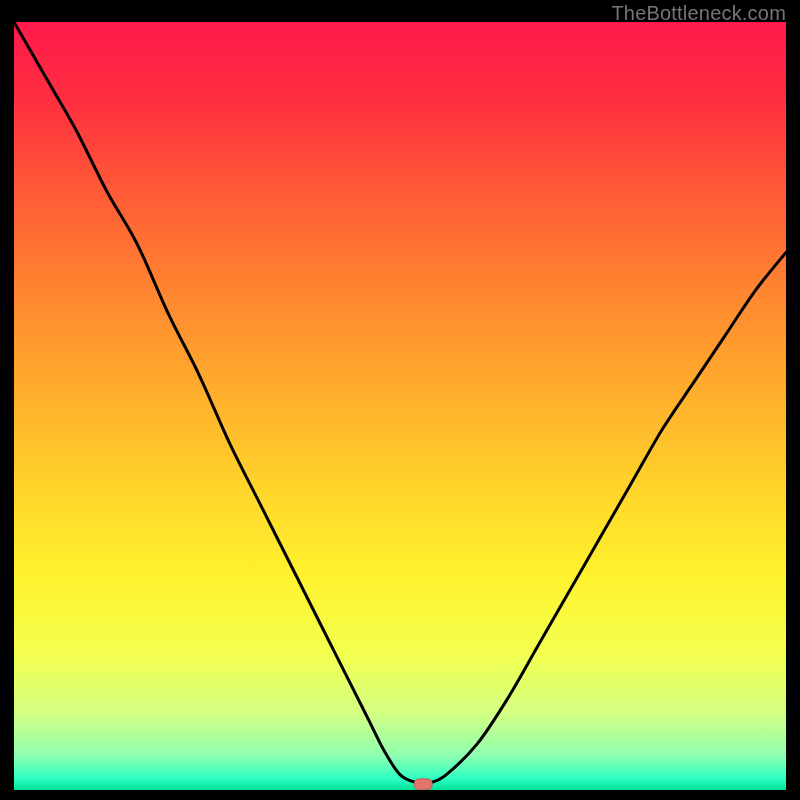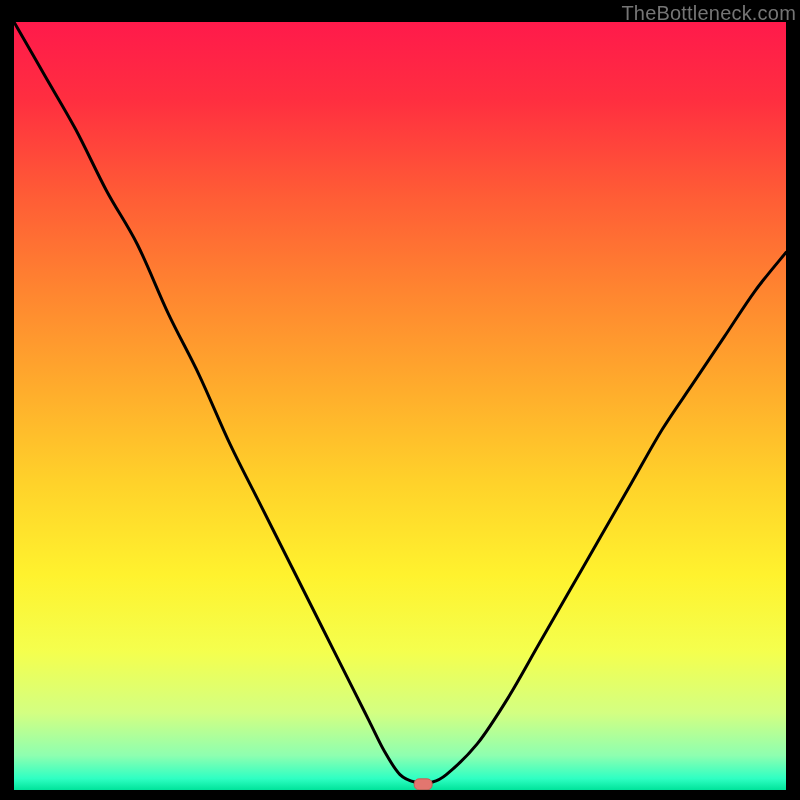--- a/index.html
+++ b/index.html
@@ -22,21 +22,21 @@
   .plot {
     position: absolute;
     left: 0;
     top: 0;
     width: 772px;
     height: 768px;
   }
   .watermark {
     position: absolute;
     top: 2px;
-    right: 4px;
+    right: 14px;
     color: #757575;
     font-size: 20px;
     letter-spacing: 0.2px;
     font-weight: 500;
   }
 </style>
 </head>
 <body>
 
 <div class="frame">

